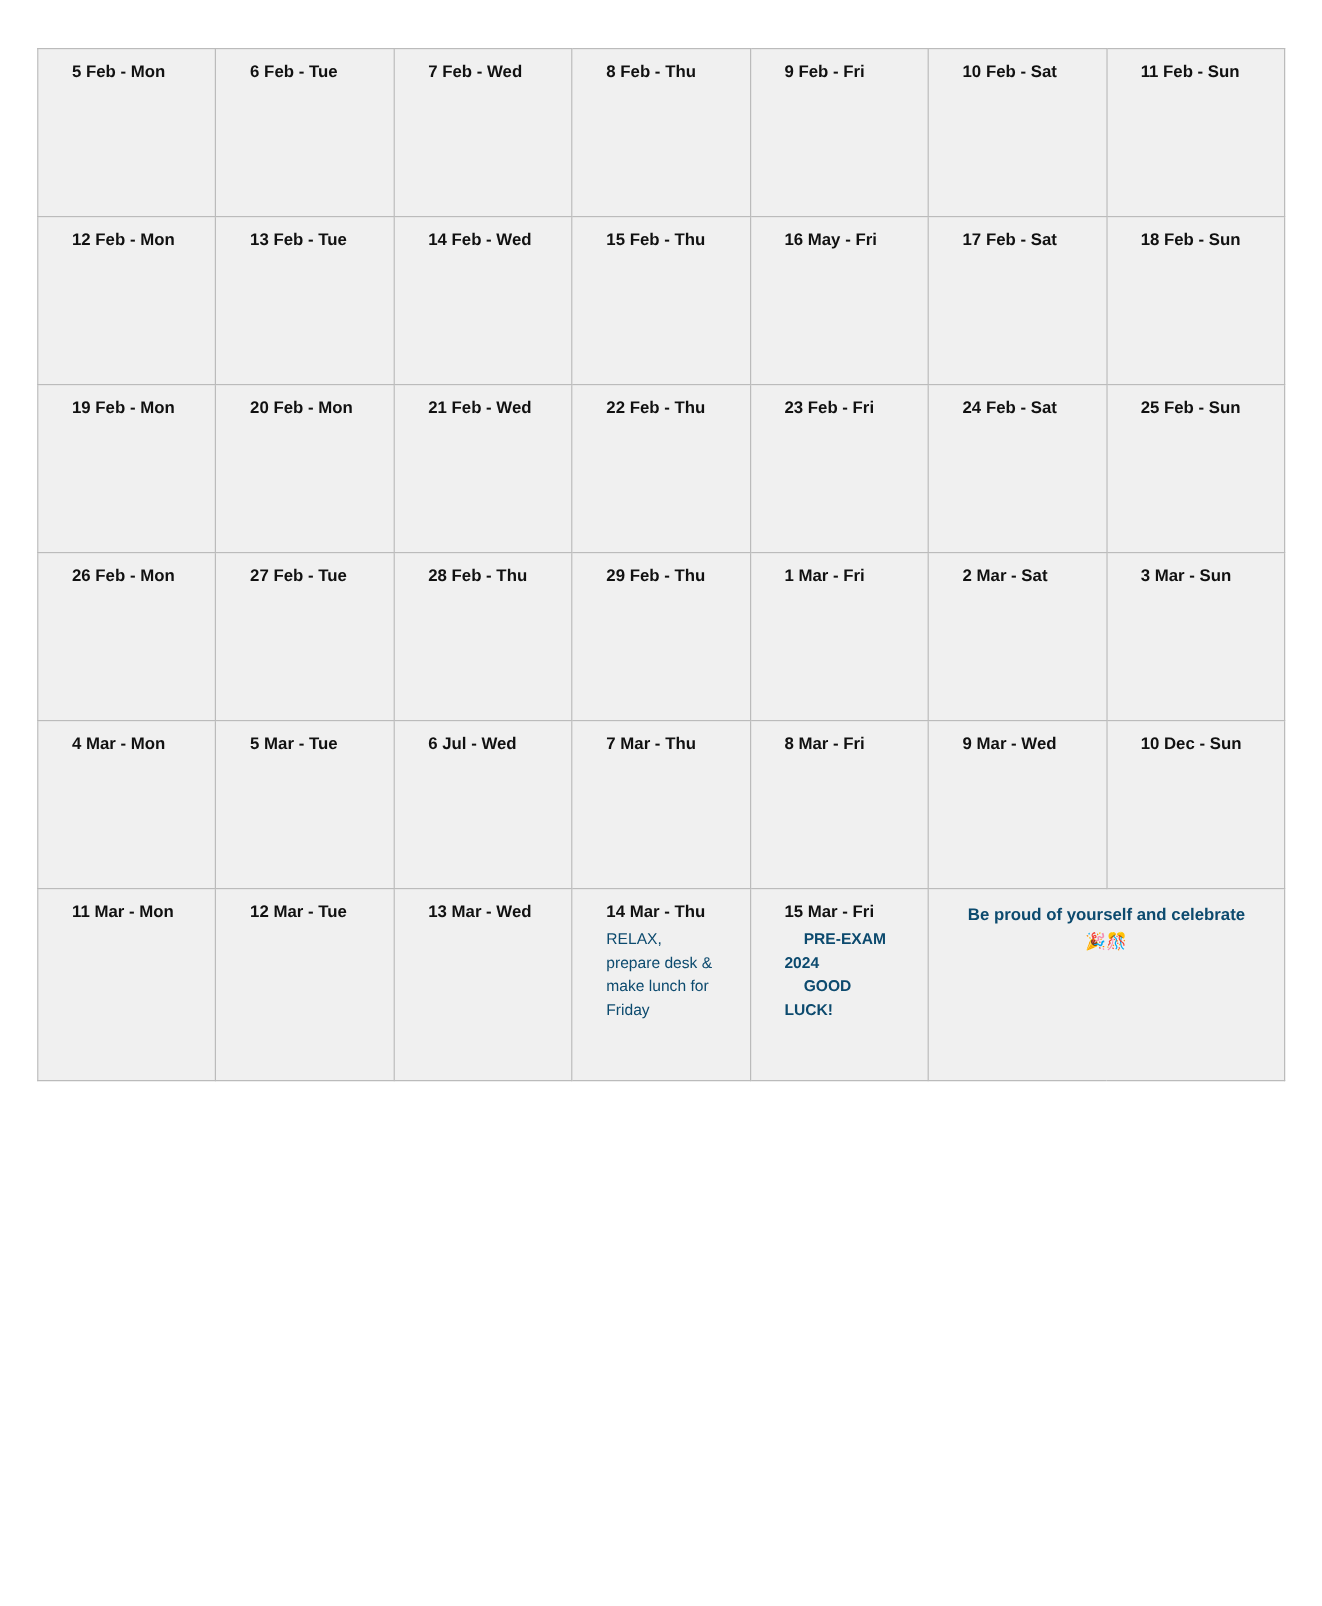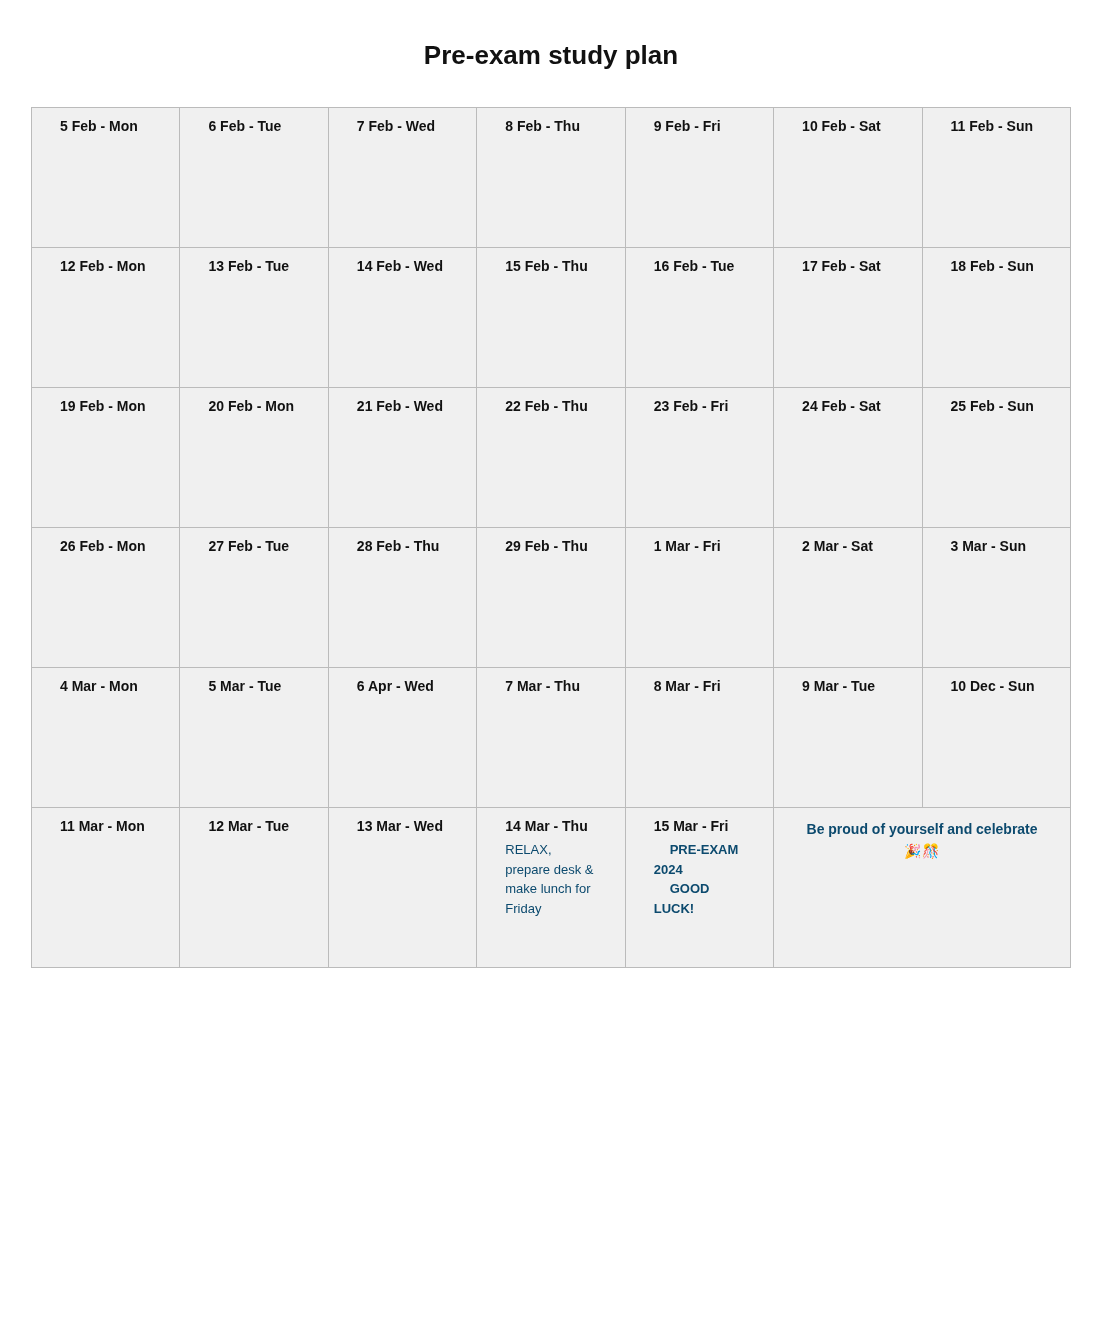--- a/index.html
+++ b/index.html
@@ -78,39 +78,38 @@
     .merged-cell .cell-content {
       font-size: 14px;
       font-weight: bold;
       line-height: 1.6;
     }
   </style>
 </head>
 <body>
 
 <div class="page-wrapper">
-  <h1 class="page-title">Pre-exam study plan</h1>
 
   <table class="calendar-table">
     <tbody id="calendar-body">
     <tr>
           <td><span class="cell-header">5 Feb - Mon</span><span class="cell-content"></span></td>
           <td><span class="cell-header">6 Feb - Tue</span><span class="cell-content"></span></td>
           <td><span class="cell-header">7 Feb - Wed</span><span class="cell-content"></span></td>
           <td><span class="cell-header">8 Feb - Thu</span><span class="cell-content"></span></td>
           <td><span class="cell-header">9 Feb - Fri</span><span class="cell-content"></span></td>
           <td><span class="cell-header">10 Feb - Sat</span><span class="cell-content"></span></td>
           <td><span class="cell-header">11 Feb - Sun</span><span class="cell-content"></span></td>
         </tr>
         <tr>
           <td><span class="cell-header">12 Feb - Mon</span><span class="cell-content"></span></td>
           <td><span class="cell-header">13 Feb - Tue</span><span class="cell-content"></span></td>
           <td><span class="cell-header">14 Feb - Wed</span><span class="cell-content"></span></td>
           <td><span class="cell-header">15 Feb - Thu</span><span class="cell-content"></span></td>
-          <td><span class="cell-header">16 Feb - Tue</span><span class="cell-content"></span></td>
+          <td><span class="cell-header">16 May - Fri</span><span class="cell-content"></span></td>
           <td><span class="cell-header">17 Feb - Sat</span><span class="cell-content"></span></td>
           <td><span class="cell-header">18 Feb - Sun</span><span class="cell-content"></span></td>
         </tr>
         <tr>
           <td><span class="cell-header">19 Feb - Mon</span><span class="cell-content"></span></td>
           <td><span class="cell-header">20 Feb - Mon</span><span class="cell-content"></span></td>
           <td><span class="cell-header">21 Feb - Wed</span><span class="cell-content"></span></td>
           <td><span class="cell-header">22 Feb - Thu</span><span class="cell-content"></span></td>
           <td><span class="cell-header">23 Feb - Fri</span><span class="cell-content"></span></td>
           <td><span class="cell-header">24 Feb - Sat</span><span class="cell-content"></span></td>
@@ -121,24 +120,24 @@
           <td><span class="cell-header">27 Feb - Tue</span><span class="cell-content"></span></td>
           <td><span class="cell-header">28 Feb - Thu</span><span class="cell-content"></span></td>
           <td><span class="cell-header">29 Feb - Thu</span><span class="cell-content"></span></td>
           <td><span class="cell-header">1 Mar - Fri</span><span class="cell-content"></span></td>
           <td><span class="cell-header">2 Mar - Sat</span><span class="cell-content"></span></td>
           <td><span class="cell-header">3 Mar - Sun</span><span class="cell-content"></span></td>
         </tr>
         <tr>
           <td><span class="cell-header">4 Mar - Mon</span><span class="cell-content"></span></td>
           <td><span class="cell-header">5 Mar - Tue</span><span class="cell-content"></span></td>
-          <td><span class="cell-header">6 Apr - Wed</span><span class="cell-content"></span></td>
+          <td><span class="cell-header">6 Jul - Wed</span><span class="cell-content"></span></td>
           <td><span class="cell-header">7 Mar - Thu</span><span class="cell-content"></span></td>
           <td><span class="cell-header">8 Mar - Fri</span><span class="cell-content"></span></td>
-          <td><span class="cell-header">9 Mar - Tue</span><span class="cell-content"></span></td>
+          <td><span class="cell-header">9 Mar - Wed</span><span class="cell-content"></span></td>
           <td><span class="cell-header">10 Dec - Sun</span><span class="cell-content"></span></td>
         </tr>
         <tr class="last-row">
           <td><span class="cell-header">11 Mar - Mon</span><span class="cell-content"></span></td>
           <td><span class="cell-header">12 Mar - Tue</span><span class="cell-content"></span></td>
           <td><span class="cell-header">13 Mar - Wed</span><span class="cell-content"></span></td>
           <td><span class="cell-header">14 Mar - Thu</span><span class="cell-content">RELAX, prepare desk &amp; make lunch for Friday</span></td>
           <td><span class="cell-header">15 Mar - Fri</span><span class="cell-content"><strong>PRE-EXAM 2024</strong><br><strong>GOOD LUCK!</strong></span></td>
           <td colspan="2" class="merged-cell"><span class="cell-content">Be proud of yourself and celebrate 🎉🎊</span></td>
         </tr>

